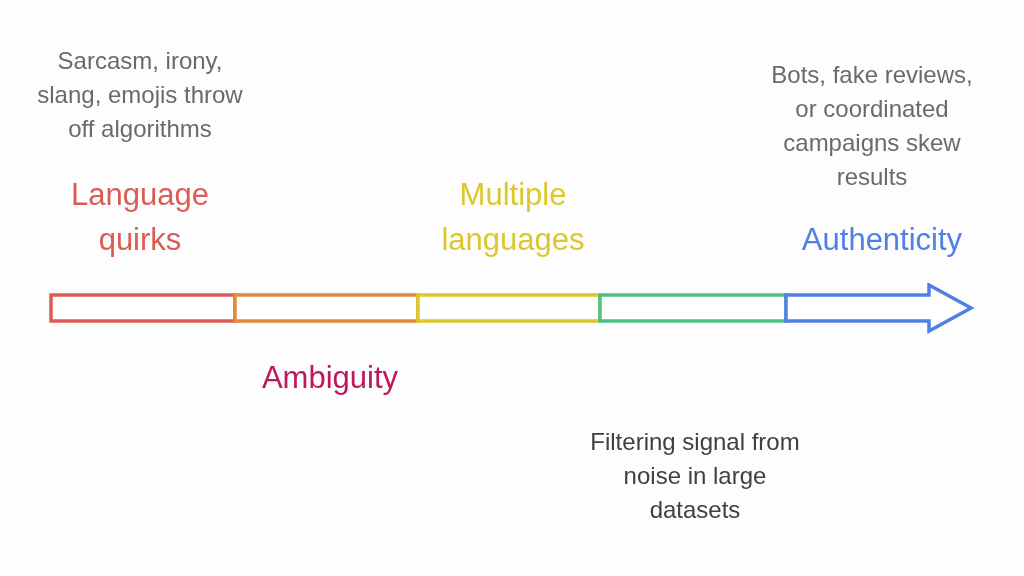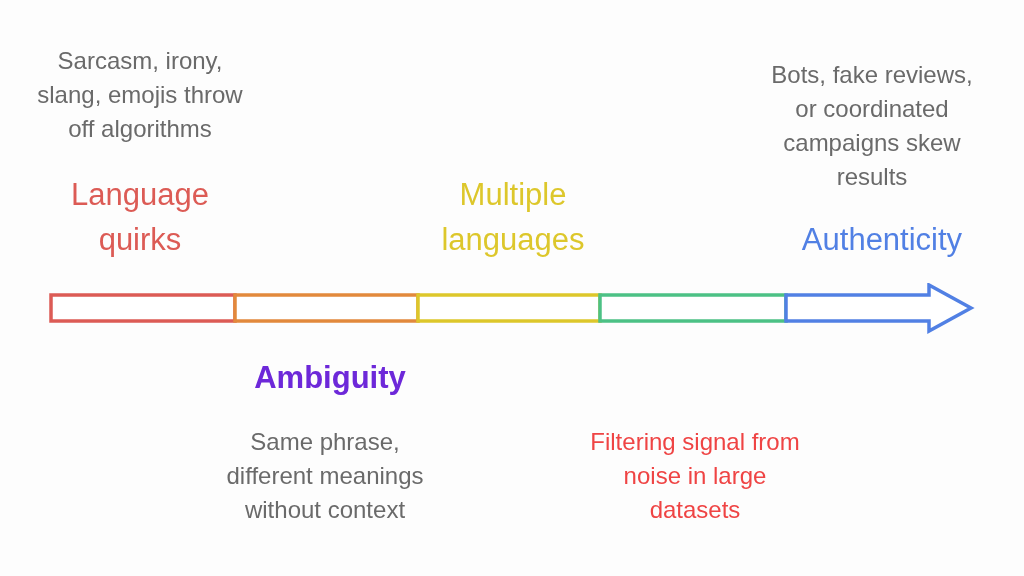--- a/index.html
+++ b/index.html
@@ -73,24 +73,21 @@
   <div class="title title-auth" style="color: rgb(81, 128, 228);">Authenticity</div>
 
   <svg class="arrow-svg" width="1024" height="60" viewBox="0 0 1024 60">
     <rect x="51" y="12" width="184" height="26" stroke-width="3.5" fill="#ffffff" stroke="#dc5b55"></rect>
     <rect x="235" y="12" width="183" height="26" stroke-width="3.5" fill="#ffffff" stroke="#e2893c"></rect>
     <rect x="418" y="12" width="182" height="26" stroke-width="3.5" fill="#ffffff" stroke="#ddc72b"></rect>
     <rect x="600" y="12" width="186" height="26" stroke-width="3.5" fill="#ffffff" stroke="#4cc185"></rect>
     <polygon points="786,12 929,12 929,2 971,25 929,48 929,38 786,38" stroke-width="3.5" stroke-linejoin="miter" fill="#ffffff" stroke="#5180e4"></polygon>
   </svg>
 
-  <div class="title title-ambig" style="color: #6d28d9; font-weight: bold;">Ambiguity</div>
+  <div class="title title-ambig" style="color: #be185d;">Ambiguity</div>
 
 
-  <div class="desc desc-ambig" style="color: rgb(106, 106, 106);">Same phrase,
-different meanings
-without context</div>
 
-  <div class="desc desc-volume" style="color: #ef4444;">Filtering signal from
+  <div class="desc desc-volume" style="color: #404040;">Filtering signal from
 noise in large
 datasets</div>
 
 </div>
 
 </body></html>

